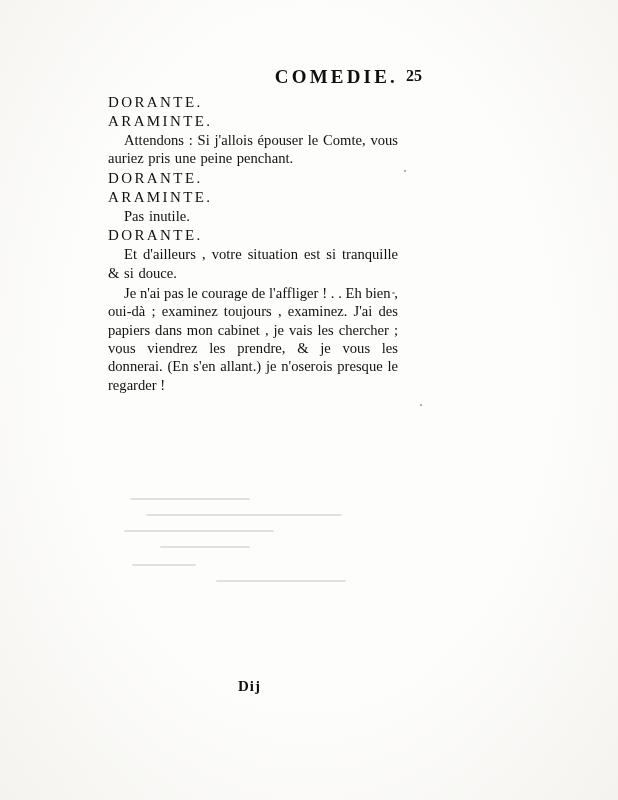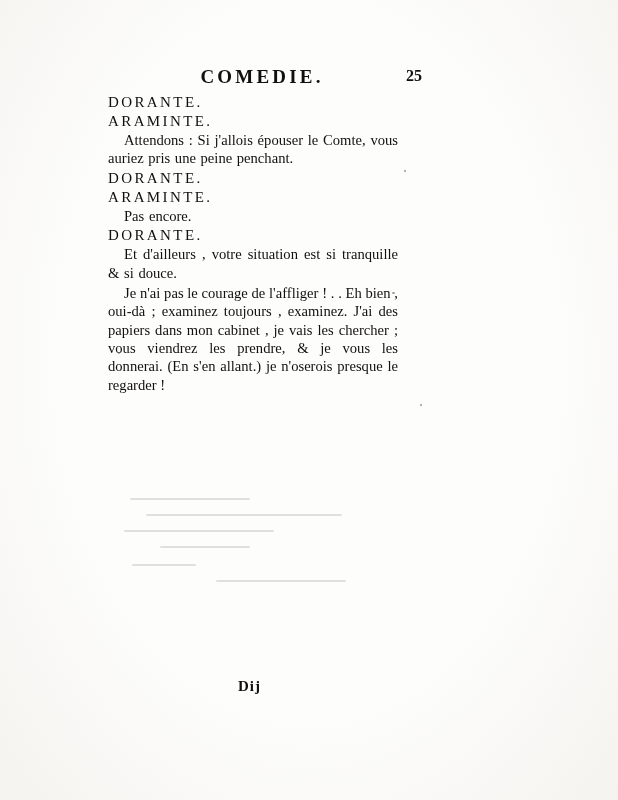--- a/index.html
+++ b/index.html
@@ -35,21 +35,21 @@
     width: 290px;
   }
   .header-line {
     position: relative;
     height: 26px;
   }
   .running-title {
     font-size: 19px;
     letter-spacing: 3.2px;
     font-weight: 700;
-    text-align: center;
+    text-align: right;
     margin-left: 18px;
     font-family: "Liberation Serif", serif;
   }
   .folio {
     position: absolute;
     right: -24px;
     top: 1px;
     font-size: 16px;
     font-weight: 700;
   }
@@ -124,21 +124,21 @@
     </div>
 
     <div class="speaker">DORANTE.</div>
 
     <div class="speaker">ARAMINTE.</div>
     <p class="speech">Attendons : Si j'allois épouser le Comte, vous auriez pris une peine penchant.</p>
 
     <div class="speaker">DORANTE.</div>
 
     <div class="speaker">ARAMINTE.</div>
-    <p class="speech">Pas encore.</p>
+    <p class="speech">Pas inutile.</p>
 
     <div class="speaker">DORANTE.</div>
     <p class="speech">Et d'ailleurs , votre situation est si tranquille &amp; si douce.</p>
 
     <p class="speech tight">Je n'ai pas le courage de l'affliger ! . . Eh bien , oui-dà ; examinez toujours , examinez. J'ai des papiers dans mon cabinet , je vais les chercher ; vous viendrez les prendre, &amp; je vous les donnerai. (En s'en allant.) je n'oserois presque le regarder !</p>
 
     <div class="catchword">Dij</div>
   </div>
 
   <div class="ghost">

